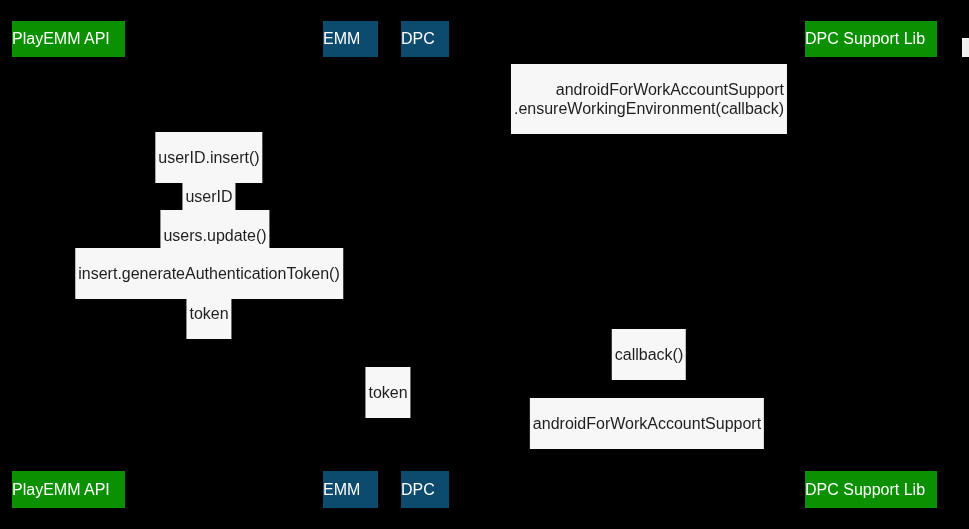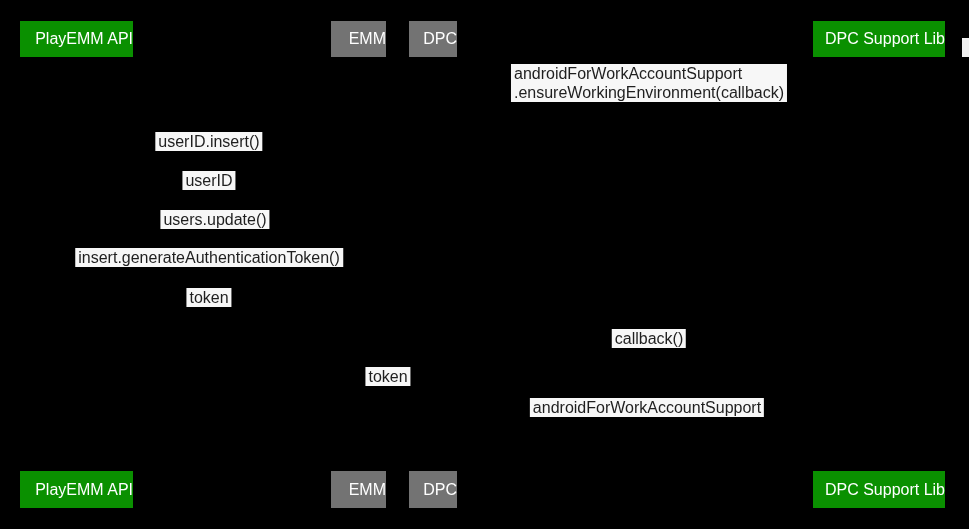--- a/index.html
+++ b/index.html
@@ -14,44 +14,43 @@
     background: #000000;
     overflow: hidden;
     font-family: "Liberation Sans", "DejaVu Sans", sans-serif;
   }
   
   .actor {
     position: absolute;
     height: 36px;
     display: flex;
     align-items: center;
-    justify-content: flex-end;
+    justify-content: flex-start;
     color: #ffffff;
     font-size: 16px;
     white-space: nowrap;
-    margin-left: 8px;
   }
   .actor.green { background: #0a9000; }
-  .actor.blue  { background: #737373; }
+  .actor.blue  { background: #0c4a6e; }
   .row-top .actor    { top: 21px; }
   .row-bottom .actor { top: 471px; height: 37px; }
   .a-playemm { left: 12px;  width: 113px; }
   .a-emm     { left: 323px; width: 55px;  }
   .a-dpc     { left: 401px; width: 48px;  }
   .a-dpcsl   { left: 805px; width: 132px; }
   
   .msg {
     position: absolute;
     transform: translateX(-50%);
     background: #f7f7f7;
     color: #1f1f1f;
     font-size: 16px;
     line-height: 19px;
-    padding: 0 3px;
-    text-align: left;
+    padding: 16px 3px;
+    text-align: right;
     white-space: nowrap;
   }
   .msg span { display: block; }
   .m1 { left: 649px; top: 64px;  }
   .m2 { left: 209px; top: 132px; }
   .m3 { left: 209px; top: 171px; }
   .m4 { left: 215px; top: 210px; }
   .m5 { left: 209px; top: 248px; }
   .m6 { left: 209px; top: 288px; }
   .m7 { left: 649px; top: 329px; }

